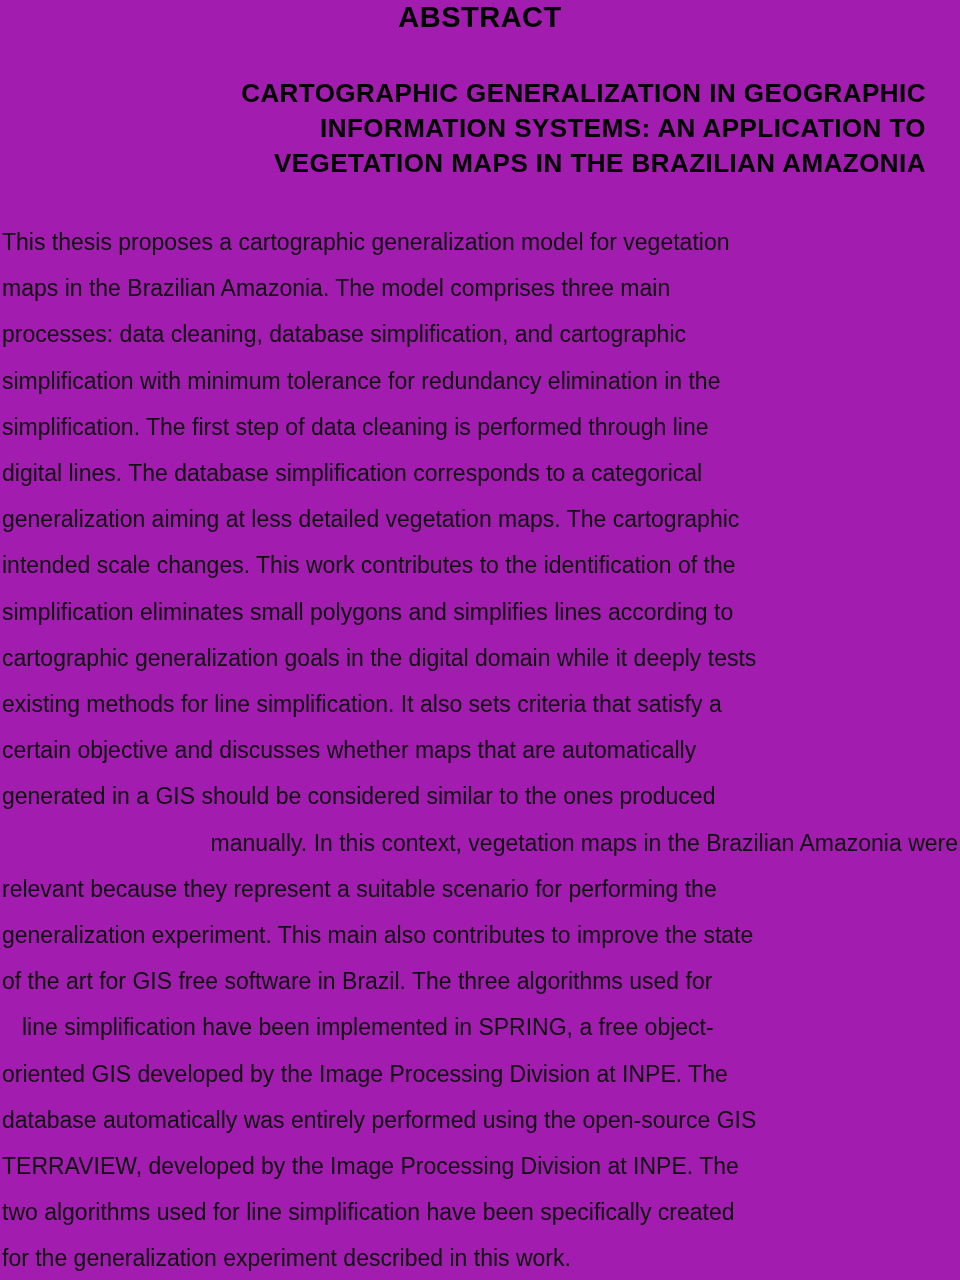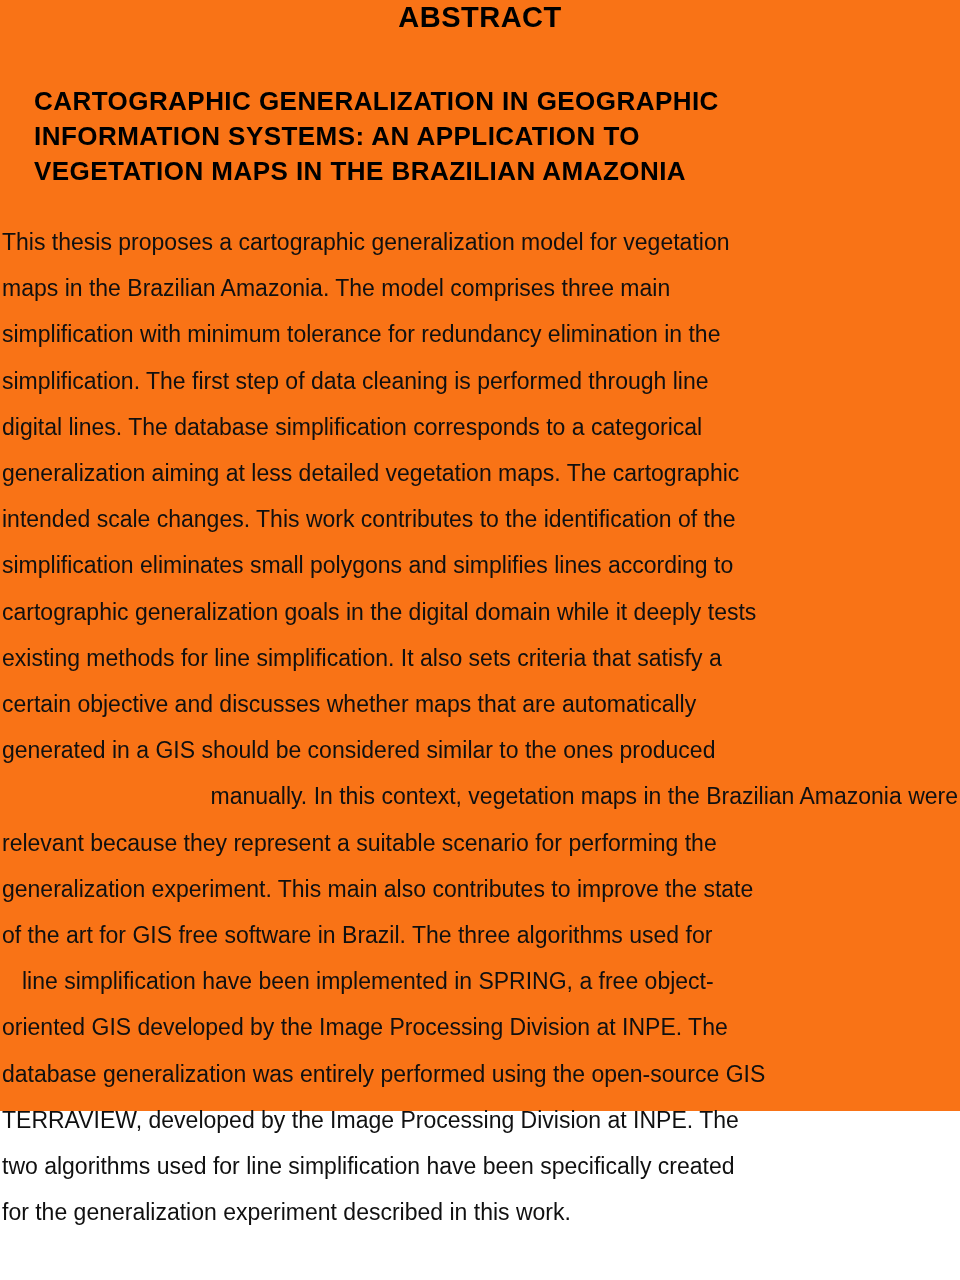--- a/index.html
+++ b/index.html
@@ -12,46 +12,46 @@
     height: 1280px;
     overflow: hidden;
     font-family: "Liberation Sans", sans-serif;
     color: #0a0a0a;
     -webkit-font-smoothing: none;
   }
 
   .page {
     position: relative;
     width: 960px;
-    height: 1111px;
-    background: #f97316;
+    height: 1280px;
+    background: #a21caf;
     box-sizing: border-box;
   }
 
   
   .abstract-heading {
     position: absolute;
     top: 0px;
     left: 0;
     width: 960px;
     text-align: center;
     font-size: 29px;
     font-weight: bold;
     letter-spacing: 0.5px;
     line-height: 34px;
     color: #000000;
   }
 
   
   .title-block {
     position: absolute;
-    top: 84px;
+    top: 76px;
     left: 34px;
     width: 892px;
-    text-align: left;
+    text-align: right;
   }
   .title-line {
     font-size: 26px;
     font-weight: bold;
     line-height: 35px;
     letter-spacing: 0.45px;
     color: #000000;
     white-space: nowrap;
   }
 
@@ -82,35 +82,36 @@
 
   <div class="title-block">
     <div class="title-line">CARTOGRAPHIC GENERALIZATION IN GEOGRAPHIC</div>
     <div class="title-line">INFORMATION SYSTEMS:  AN APPLICATION TO</div>
     <div class="title-line">VEGETATION MAPS IN THE BRAZILIAN AMAZONIA</div>
   </div>
 
   <div class="body-block">
     <span class="body-line j" style="word-spacing: 0px;">This thesis proposes a cartographic generalization model for vegetation</span>
     <span class="body-line j" style="word-spacing: 0px;">maps in the Brazilian Amazonia. The model comprises three main</span>
+    <span class="body-line j" style="word-spacing: 0px;">processes: data cleaning, database simplification, and cartographic</span>
     <span class="body-line j" style="word-spacing: 0px;">simplification with minimum tolerance for redundancy elimination in the</span>
     <span class="body-line j" style="word-spacing: 0px;">simplification. The first step of data cleaning is performed through line</span>
     <span class="body-line j" style="word-spacing: 0px;">digital lines. The database simplification corresponds to a categorical</span>
     <span class="body-line j" style="word-spacing: 0px;">generalization aiming at less detailed vegetation maps. The cartographic</span>
     <span class="body-line j" style="word-spacing: 0px;">intended scale changes. This work contributes to the identification of the</span>
     <span class="body-line j" style="word-spacing: 0px;">simplification eliminates small polygons and simplifies lines according to</span>
     <span class="body-line j" style="word-spacing: 0px;">cartographic generalization goals in the digital domain while it deeply tests</span>
     <span class="body-line j" style="word-spacing: 0px;">existing methods for line simplification. It also sets criteria that satisfy a</span>
     <span class="body-line j" style="word-spacing: 0px;">certain objective and discusses whether maps that are automatically</span>
     <span class="body-line j" style="word-spacing: 0px;">generated in a GIS should be considered similar to the ones produced</span>
     <span class="body-line j" style="word-spacing: 0px; text-align: right;">manually. In this context, vegetation maps in the Brazilian Amazonia were</span>
     <span class="body-line j" style="word-spacing: 0px;">relevant because they represent a suitable scenario for performing the</span>
     <span class="body-line j" style="word-spacing: 0px;">generalization experiment. This main also contributes to improve the state</span>
     <span class="body-line j" style="word-spacing: 0px;">of the art for GIS free software in Brazil. The three algorithms used for</span>
     <span class="body-line j" style="word-spacing: 0px; margin-left: 20px;">line simplification have been implemented in SPRING, a free object-</span>
     <span class="body-line j" style="word-spacing: 0px;">oriented GIS developed by the Image Processing Division at INPE. The</span>
-    <span class="body-line j" style="word-spacing: 0px;">database generalization was entirely performed using the open-source GIS</span>
+    <span class="body-line j" style="word-spacing: 0px;">database automatically was entirely performed using the open-source GIS</span>
     <span class="body-line j" style="word-spacing: 0px;">TERRAVIEW, developed by the Image Processing Division at INPE. The</span>
     <span class="body-line j" style="word-spacing: 0px;">two algorithms used for line simplification have been specifically created</span>
     <span class="body-line j" style="white-space: pre;">for the generalization experiment described in this work.</span>
   </div>
 
 </div>
 
 </body></html>

